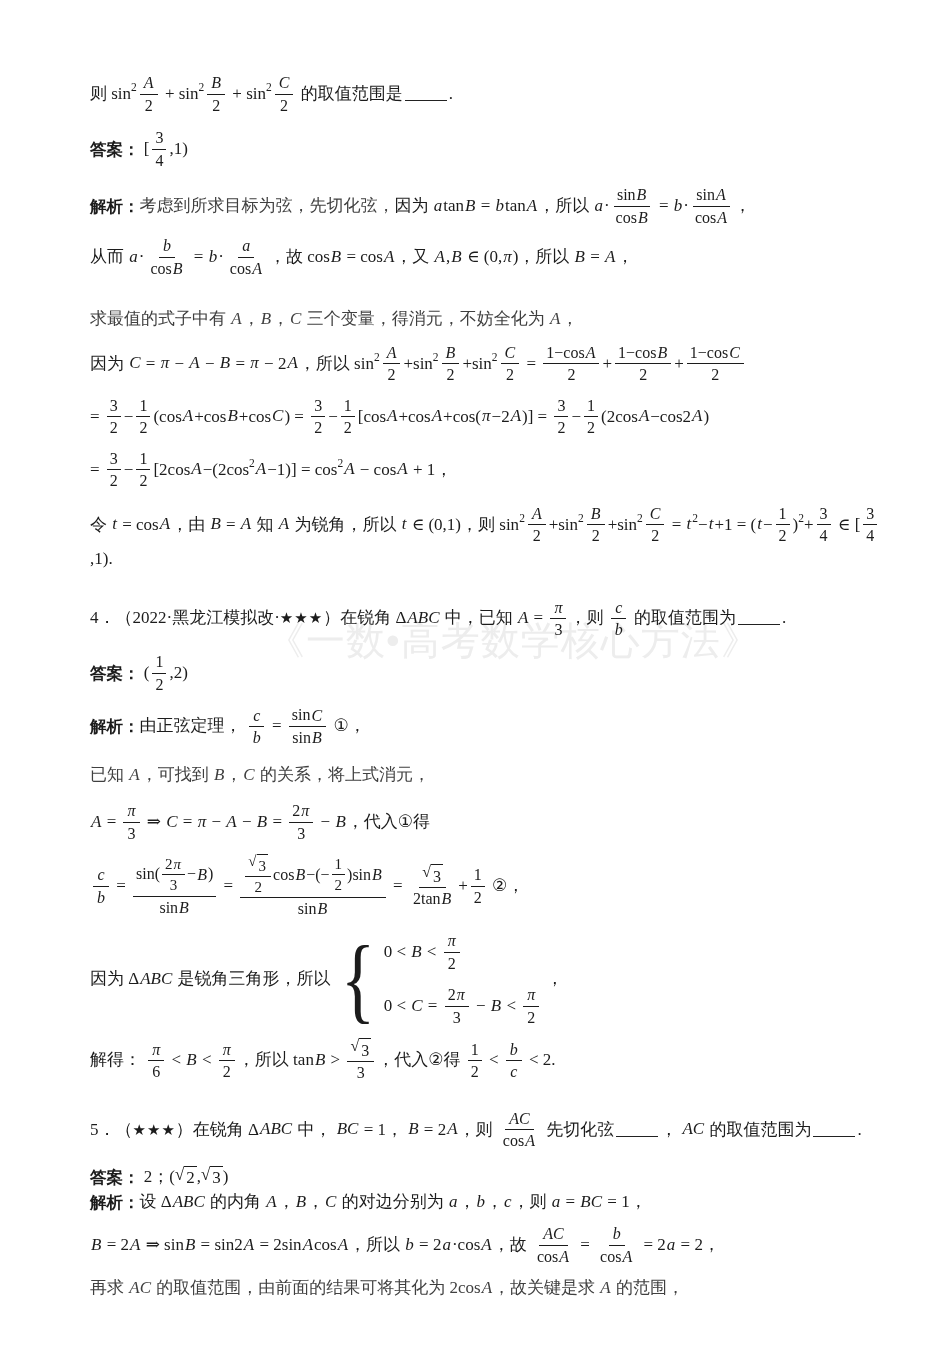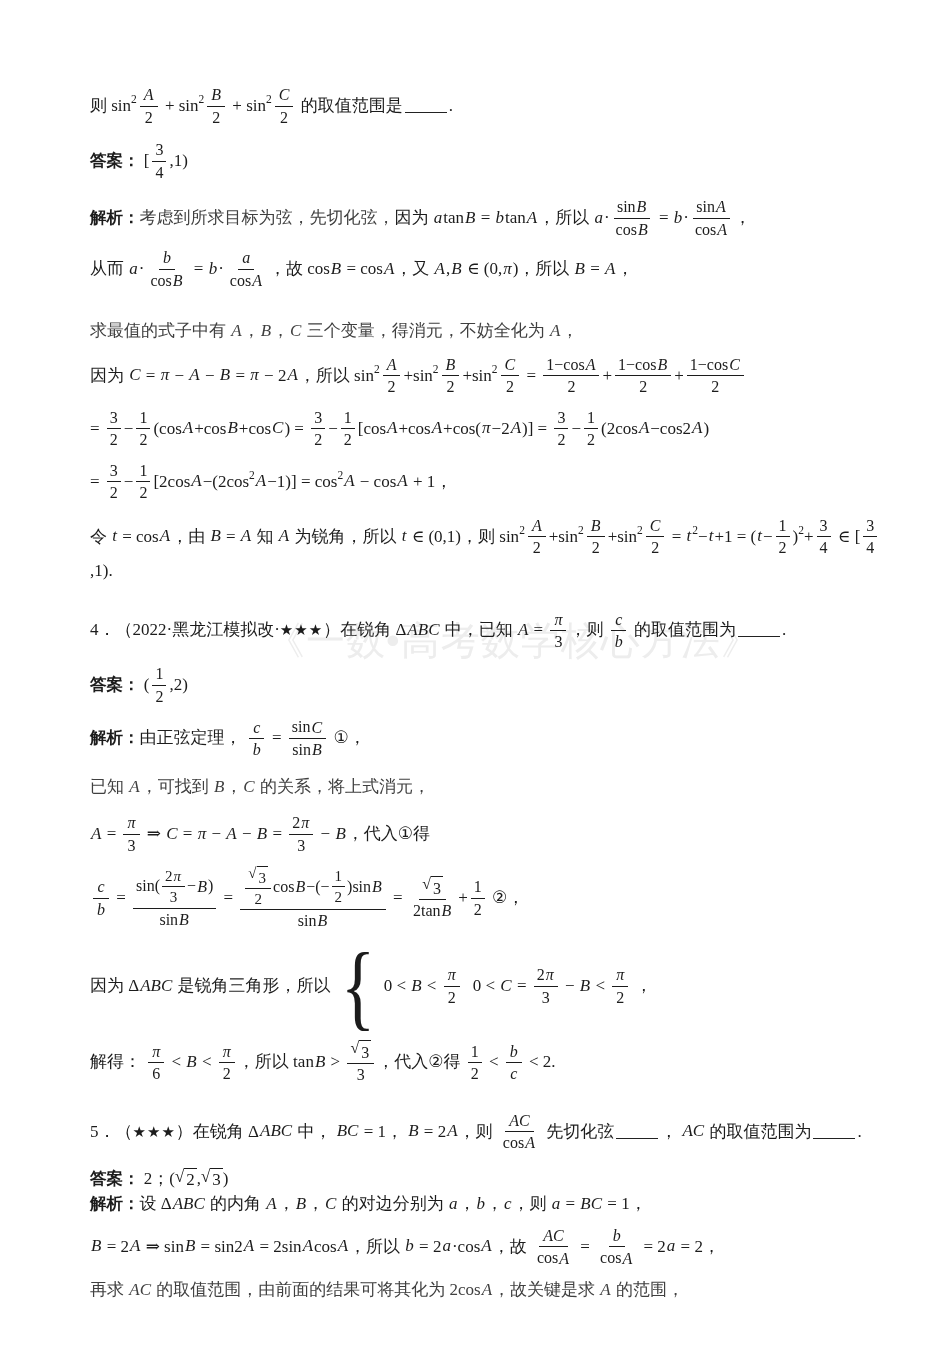--- a/index.html
+++ b/index.html
@@ -1,40 +1,40 @@
 <!DOCTYPE html>
 <html><head>
 <meta charset="utf-8">
 <style>
   html,body{margin:0;padding:0;background:#ffffff;}
   body{width:950px;height:1345px;overflow:hidden;}
   .page{position:relative;width:950px;height:1345px;background:#fff;
         font-family:"Liberation Serif","DejaVu Serif",serif;
         font-size:17px;color:#1c1c1c;}
-  .content{position:absolute;left:90px;top:84px;width:794px;}
+  .content{position:absolute;left:90px;top:72px;width:794px;}
   .line{margin-bottom:9px;line-height:1.35;}
   .line span{vertical-align:middle;}
   .txt{font-family:"Liberation Serif","DejaVu Serif","DejaVu Sans",serif;}
   .rm{font-family:"Liberation Serif","DejaVu Serif",serif;}
   .var{font-style:italic;padding:0 1px;font-family:"Liberation Serif","DejaVu Serif",serif;}
-  .lbl{font-family:Liberation Serif, serif;font-weight:700;font-size:16.5px;text-align:right;}
+  .lbl{font-family:Liberation Sans, sans-serif;font-weight:700;font-size:16.5px;text-align:right;}
   .stars{font-family:"DejaVu Sans","Liberation Sans",sans-serif;font-size:15px;letter-spacing:1px;}
   sup{font-size:11.5px;line-height:0;vertical-align:super;}
   .frac{display:inline-flex;flex-direction:column;align-items:center;
         vertical-align:middle;margin:1px 3px;line-height:1.15;font-size:16px;}
   .frac>.num{padding:0 3px 1px;border-bottom:1.2px solid currentColor;white-space:nowrap;}
   .frac>.den{padding:1px 3px 0;white-space:nowrap;}
   .frac .frac{font-size:15px;margin:0 2px;}
   .sqrt{display:inline-flex;align-items:flex-start;vertical-align:middle;white-space:nowrap;}
   .sqrt>.rad{line-height:1.05;}
   .sqrt>.rbody{border-top:1.2px solid currentColor;padding:0 2px;line-height:1.2;}
   .cases{display:inline-flex;align-items:center;vertical-align:middle;margin:2px 4px;}
   .cases>.bracechar{font-size:96px;line-height:88px;font-weight:100;
         font-family:"Liberation Serif",serif;margin-right:3px;transform:scaleX(.75);}
-  .cases>.caserows{display:inline-flex;flex-direction:row;gap:10px;align-items:flex-start;}
+  .cases>.caserows{display:inline-flex;flex-direction:column;gap:10px;align-items:flex-start;}
   .caserow{white-space:nowrap;}
   .blank{display:inline-block;width:42px;height:13px;border-bottom:1.4px solid #222;
         vertical-align:baseline;margin:0 2px;}
   .cyan{color:#404040;}
   .watermark{position:absolute;left:266px;top:614px;white-space:nowrap;
         font-family:"Liberation Sans","DejaVu Sans",sans-serif;
         font-size:39px;color:#ededed;letter-spacing:1px;}
   
   [data-name="q3-stem-line"]{margin-bottom:11px;}
   [data-name="q3-answer-line"]{margin-bottom:13px;}

